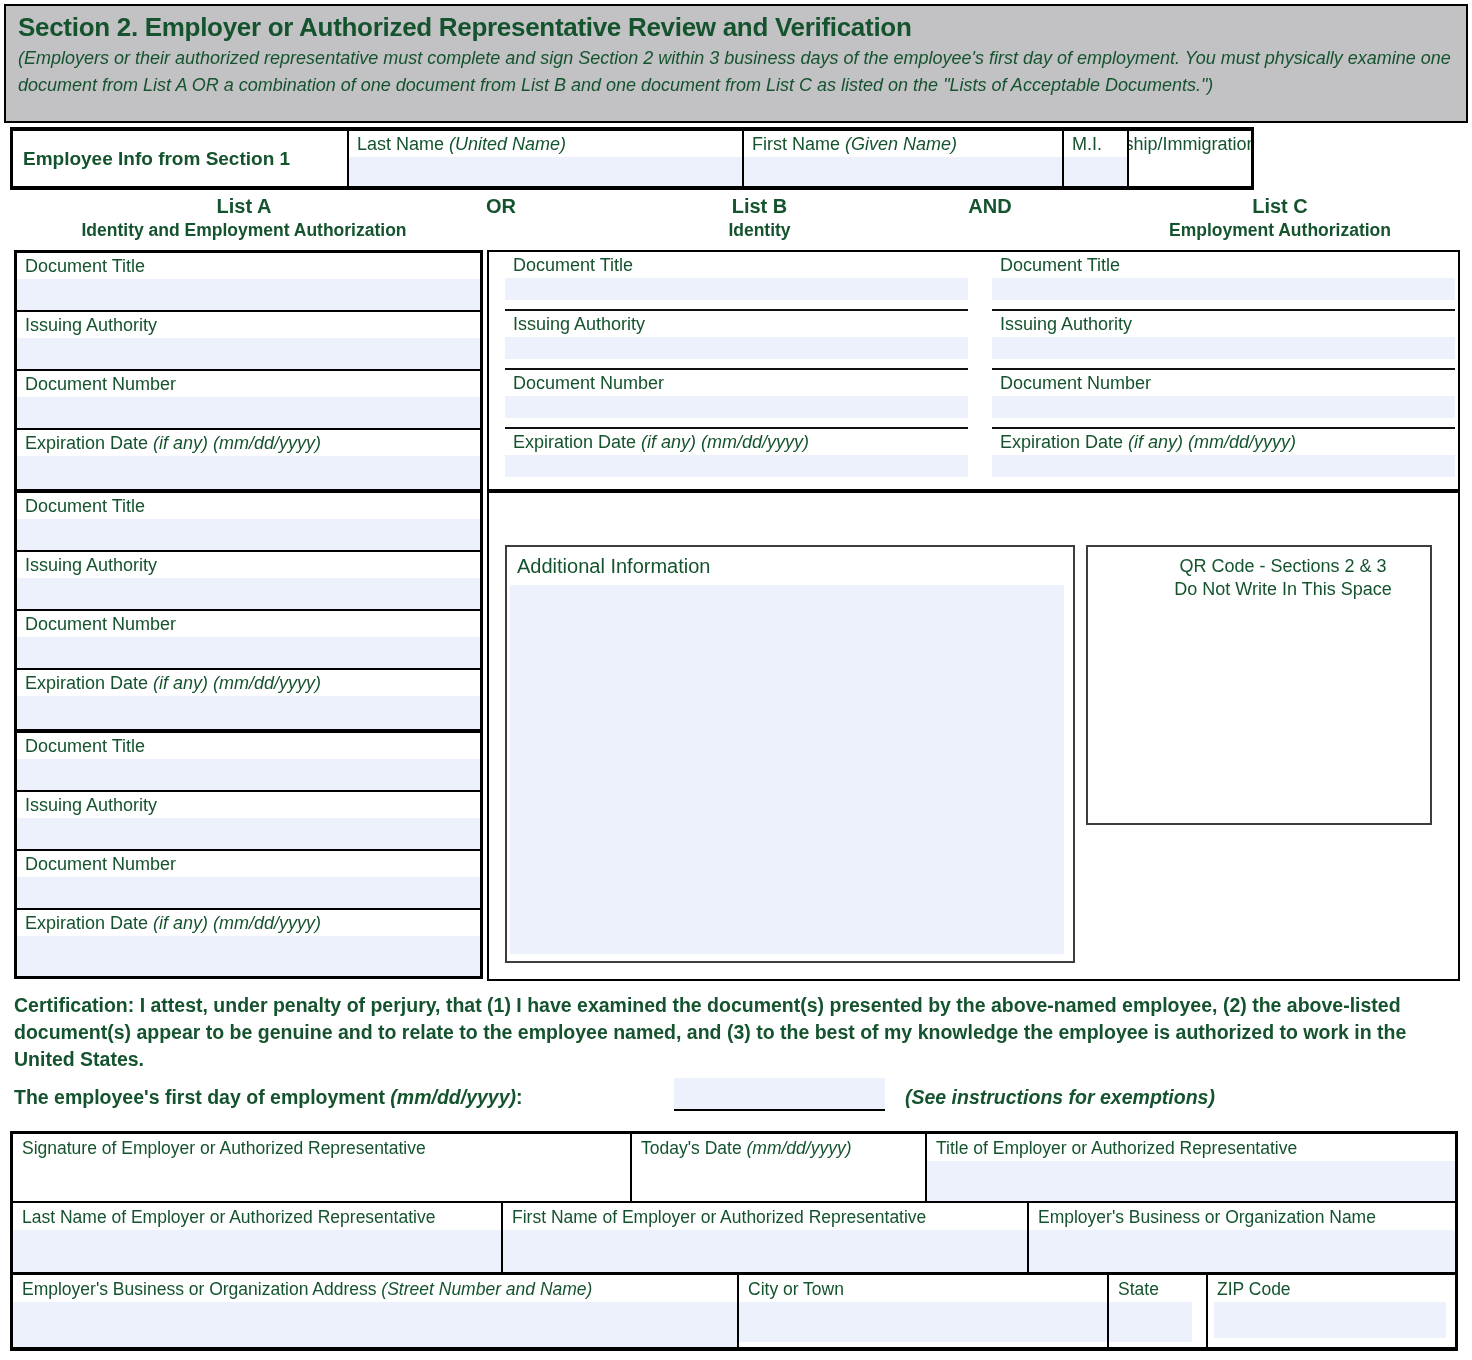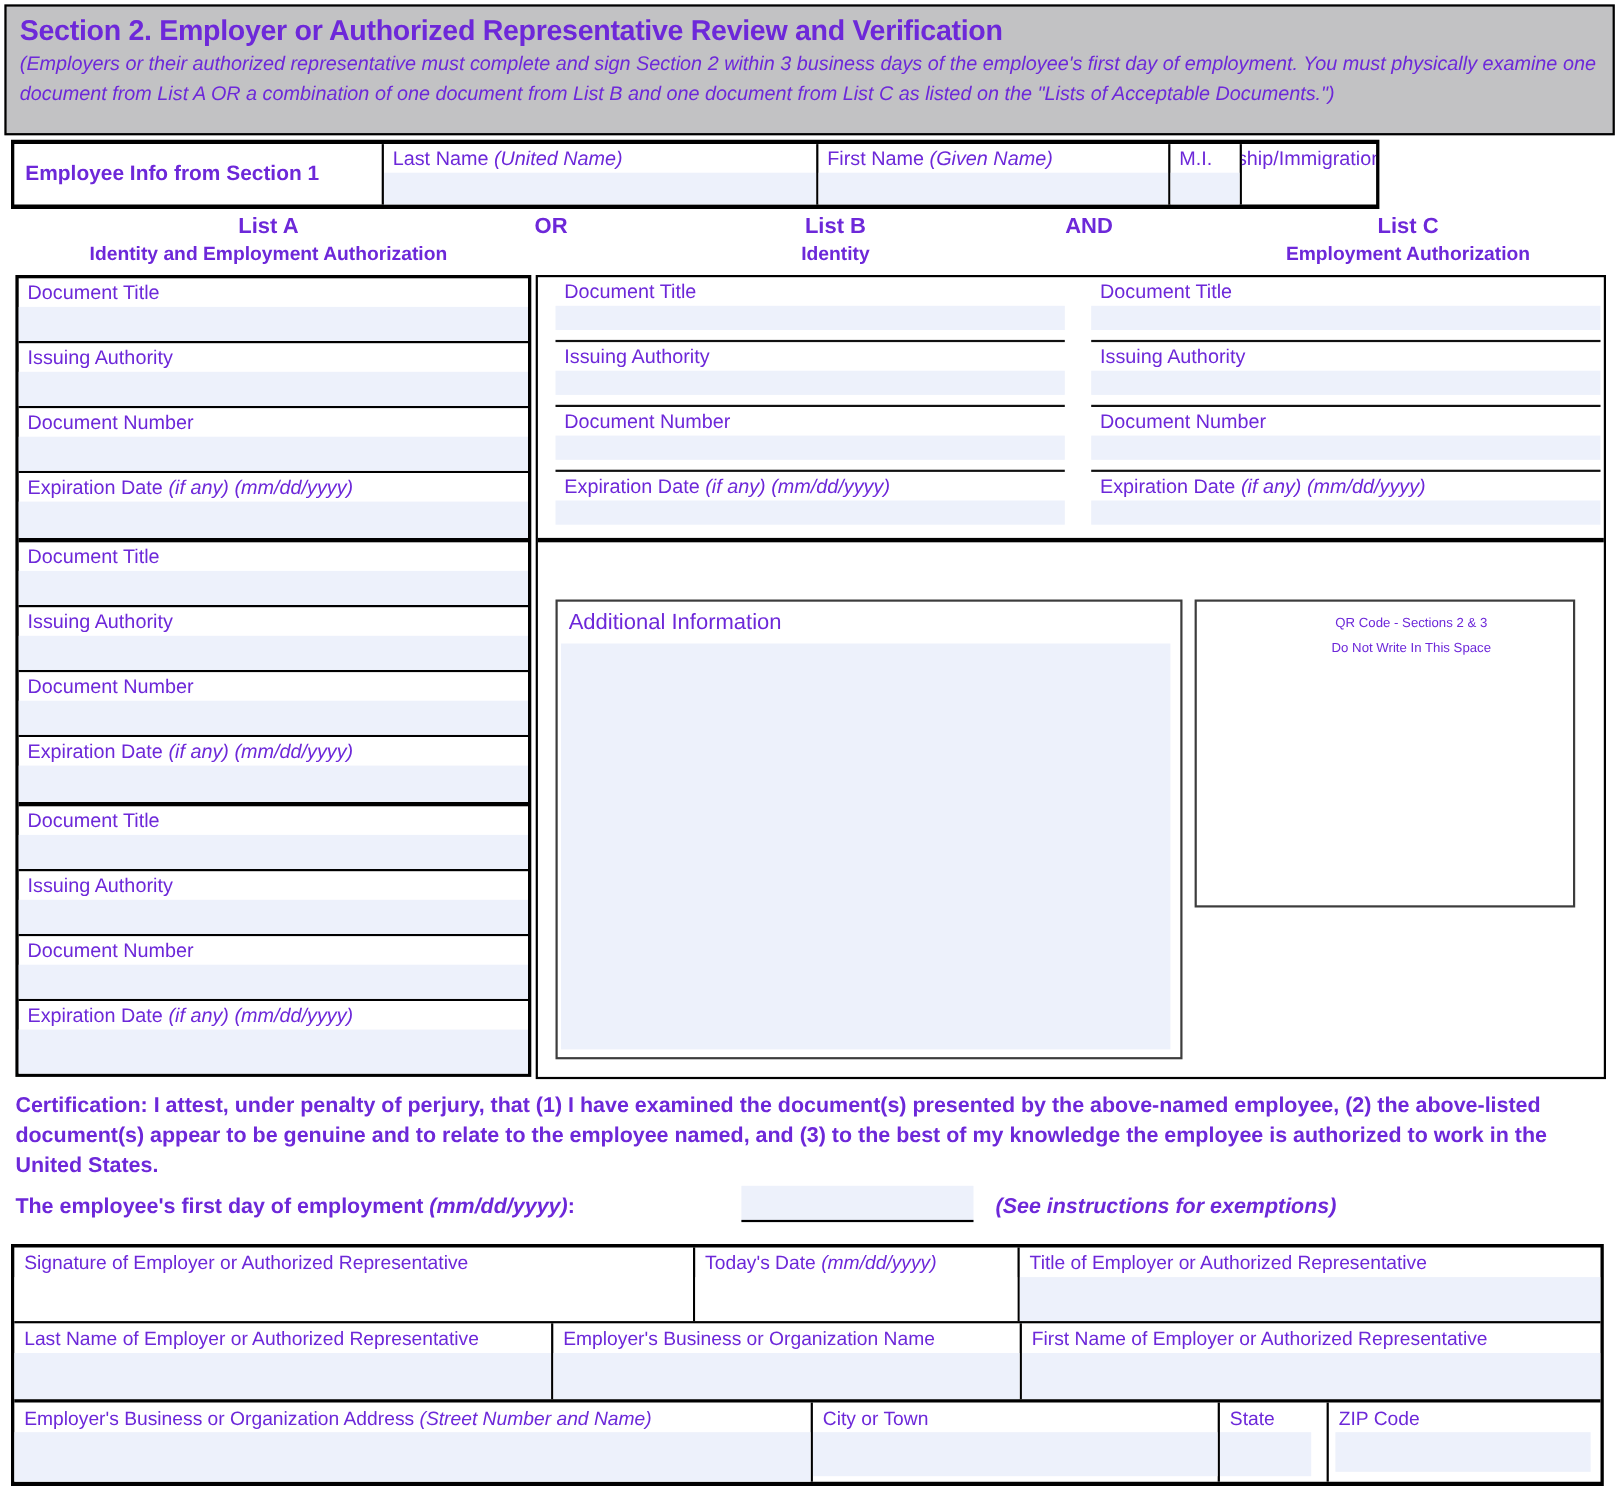--- a/index.html
+++ b/index.html
@@ -1,19 +1,19 @@
 <!DOCTYPE html>
 <html><head>
 <meta charset="utf-8">
 <style>
   * { box-sizing: border-box; margin: 0; padding: 0; }
   body { margin: 0; background: #fff; }
   #page {
     position: relative; width: 1472px; height: 1360px;
-    background: #fff; color: #6d28d9;
+    background: #fff; color: #14532d;
     font-family: "Liberation Sans", sans-serif;
     overflow: hidden;
   }
   .it { font-style: italic; }
 
   
   .gray-header {
     position: absolute; left: 4px; top: 4px; width: 1464px; height: 119px;
     background: #c2c2c4; border: 2px solid #000; padding: 6px 12px 0 12px;
   }
@@ -69,21 +69,21 @@
     position: absolute; left: 16px; top: 293px; width: 570px; height: 418px;
     border: 2px solid #3d3d3d; background: #fff;
   }
   .ai-label { font-size: 20px; padding: 8px 0 0 10px; }
   .ai-fill { position: absolute; left: 3px; top: 38px; right: 9px; bottom: 7px; background: #edf1fb; }
 
   .qrbox {
     position: absolute; left: 597px; top: 293px; width: 346px; height: 280px;
     border: 2px solid #3d3d3d; text-align: center; padding-top: 8px; background: #fff;
   }
-  .qr-line { font-size: 12px; line-height: 23px; padding-left: 48px; }
+  .qr-line { font-size: 18px; line-height: 23px; padding-left: 48px; }
 
   
   .cert {
     position: absolute; left: 14px; top: 992px; width: 1448px;
     font-size: 19.5px; font-weight: bold; line-height: 27px;
   }
   .fd-label { position: absolute; left: 14px; top: 1086px; font-size: 19.5px; font-weight: bold; white-space: nowrap; }
   .fd-input {
     position: absolute; left: 674px; top: 1078px; width: 211px; height: 33px;
     background: #edf1fb; border-bottom: 2px solid #000;
@@ -285,26 +285,26 @@
         <div class="slabel">Title of Employer or Authorized Representative</div>
         <div class="sfill"></div>
       </div>
     </div>
 
     <div class="srow srow2">
       <div class="scell sc-last">
         <div class="slabel">Last Name of Employer or Authorized Representative</div>
         <div class="sfill"></div>
       </div>
+      <div class="scell sc-first">
+        <div class="slabel">First Name of Employer or Authorized Representative</div>
+        <div class="sfill"></div>
+      </div>
       <div class="scell sc-biz">
         <div class="slabel">Employer's Business or Organization Name</div>
-        <div class="sfill"></div>
-      </div>
-      <div class="scell sc-first">
-        <div class="slabel">First Name of Employer or Authorized Representative</div>
         <div class="sfill"></div>
       </div>
     </div>
 
     <div class="srow srow3">
       <div class="scell sc-addr">
         <div class="slabel"><span>Employer's Business or Organization Address</span> <span class="it">(Street Number and Name)</span></div>
         <div class="sfill"></div>
       </div>
       <div class="scell sc-city">

